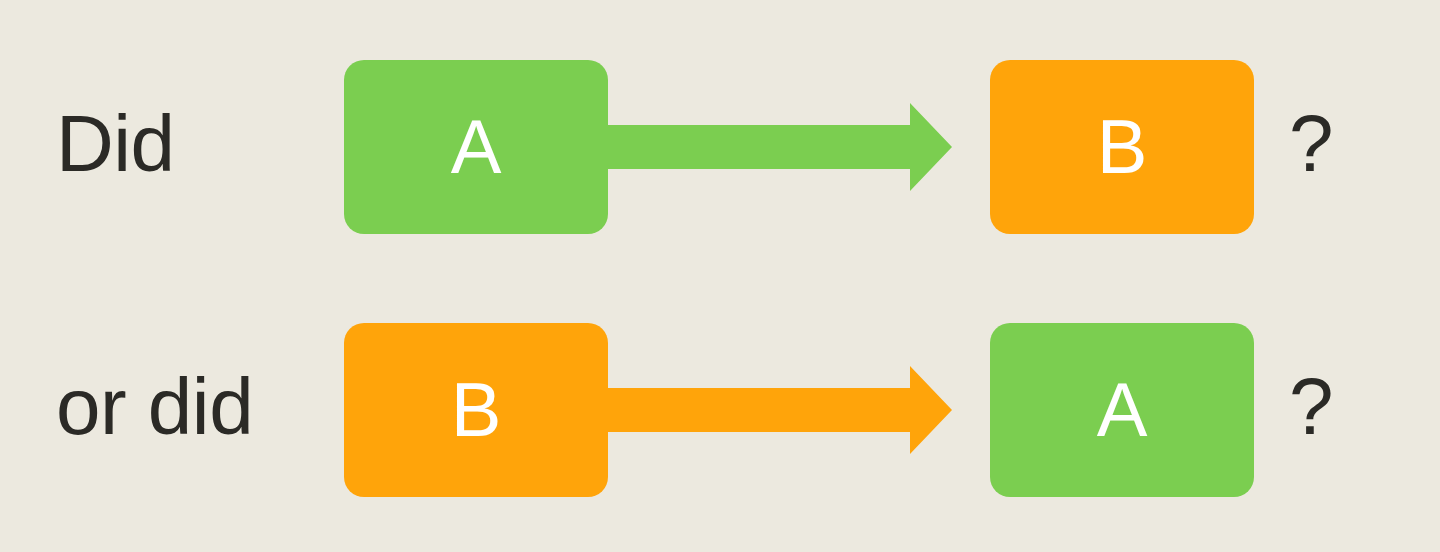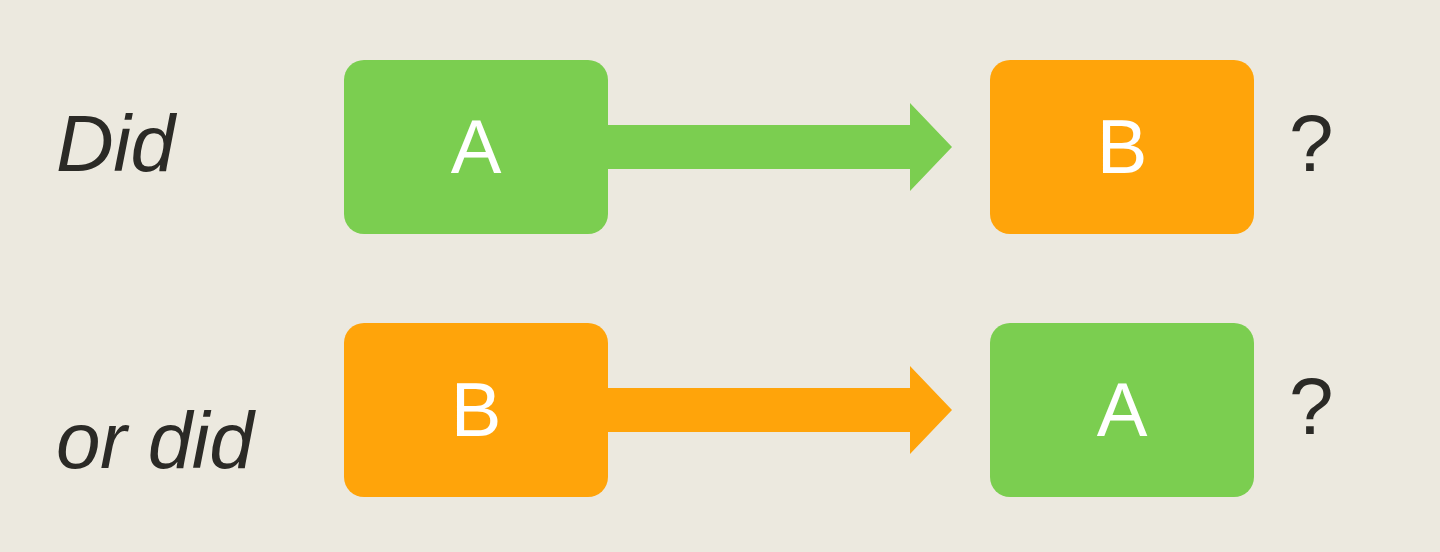--- a/index.html
+++ b/index.html
@@ -19,24 +19,23 @@
   
   .row-label {
     position: absolute;
     left: 56px;
     font-size: 80px;
     font-weight: 400;
     color: #2B2A26;
     letter-spacing: -0.5px;
     line-height: 1;
     white-space: nowrap;
-    font-style: italic;
   }
   .row-label.r1 { top: 104px; }
-  .row-label.r2 { top: 367px; margin-top: 34px; }
+  .row-label.r2 { top: 367px; }
 
   
   .node {
     position: absolute;
     width: 264px;
     height: 174px;
     border-radius: 20px;
     display: flex;
     align-items: center;
     justify-content: center;

